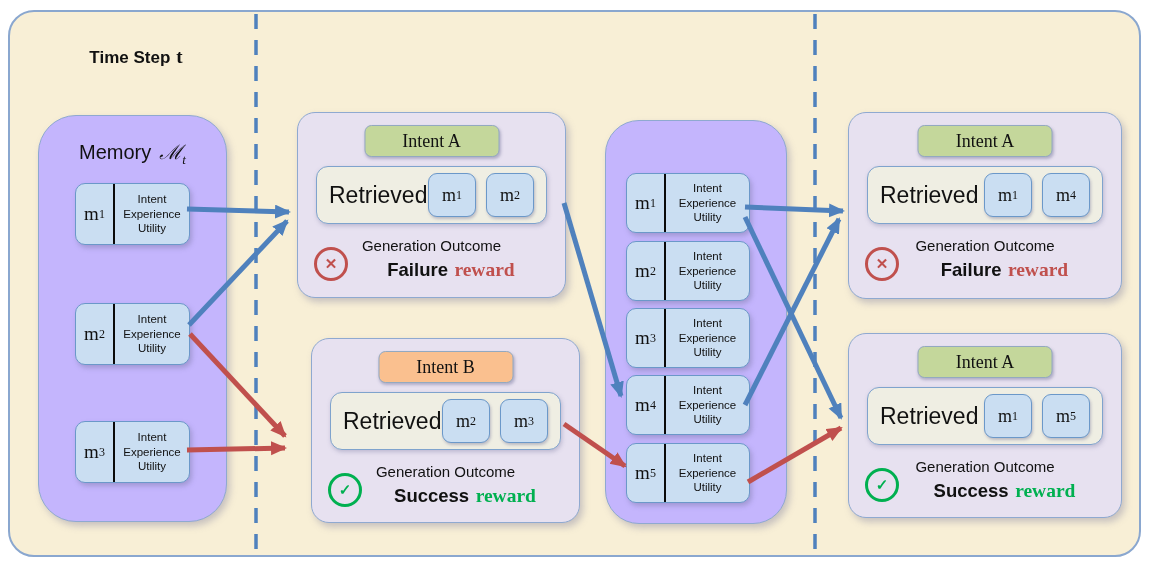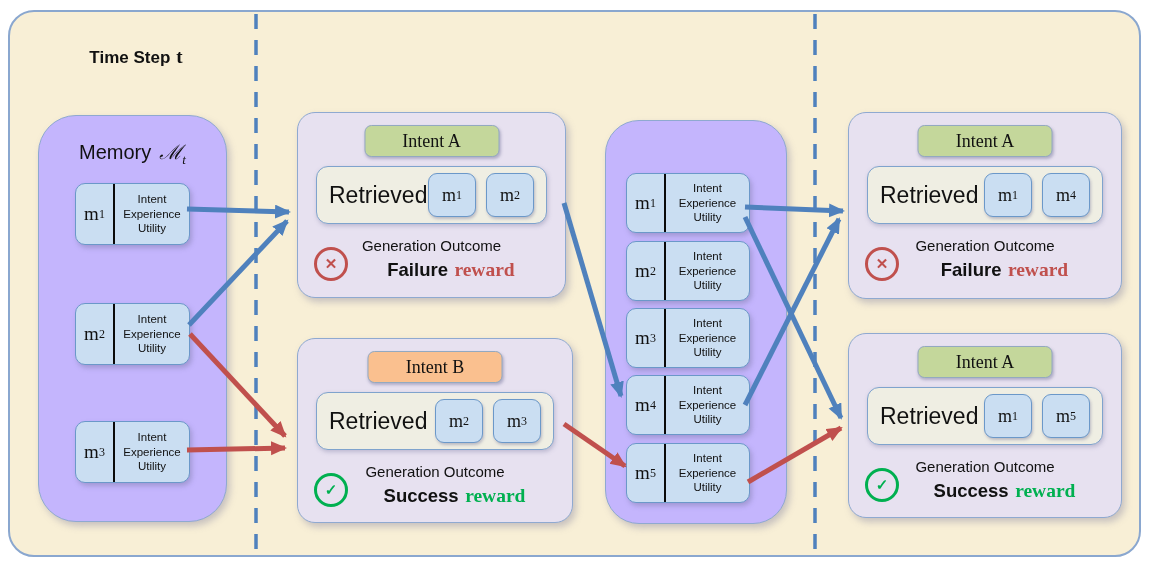--- a/index.html
+++ b/index.html
@@ -29,21 +29,21 @@
   #mem-t1 .cell{left:20px;width:122px;height:58px;}
   .cell-id{width:37px;flex:0 0 37px;display:flex;align-items:center;justify-content:center;
            font-family:"Liberation Serif","DejaVu Serif",serif;font-size:19px;border-right:2.5px solid #0a0a0a;}
   .cell-id sub{font-size:12px;}
   .cell-lines{flex:1;display:flex;flex-direction:column;align-items:center;justify-content:center;
               font-size:11.5px;line-height:1.3;}
 
   .ep{position:absolute;background:#e7e1f0;border:1.6px solid #8fa9d0;border-radius:18px;
       box-shadow:3px 4px 7px rgba(110,110,150,.35);}
   #ep0{left:297px;top:112px;width:267px;height:184px;}
-  #ep1{left:297px;top:338px;width:267px;height:183px;padding-left:7px;}
+  #ep1{left:311px;top:338px;width:267px;height:183px;}
   #ep2{left:848px;top:112px;width:272px;height:185px;}
   #ep3{left:848px;top:333px;width:272px;height:183px;}
 
   .intent-chip{position:absolute;top:12px;left:50%;transform:translateX(-50%);width:133px;height:30px;
                border-radius:7px;border:1.4px solid #93a9c0;display:flex;align-items:center;justify-content:center;
                font-family:"Liberation Serif","DejaVu Serif",serif;font-size:18px;
                box-shadow:1px 2px 3px rgba(110,110,150,.45);}
   .intent-a{background:#c4d79b;}
   .intent-b{background:#fac08f;}
 

